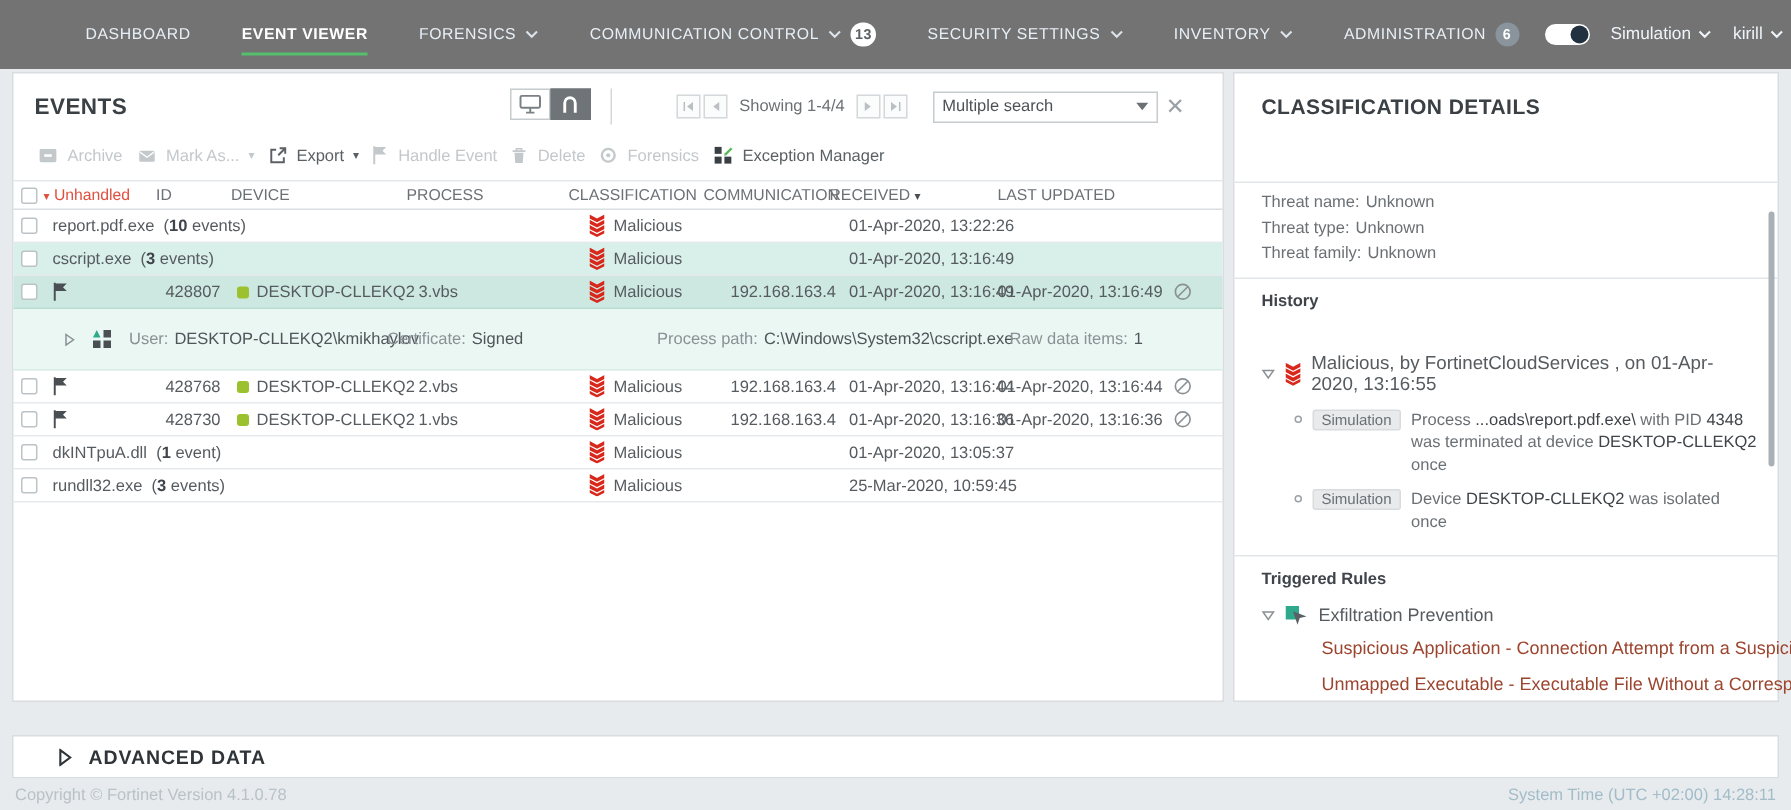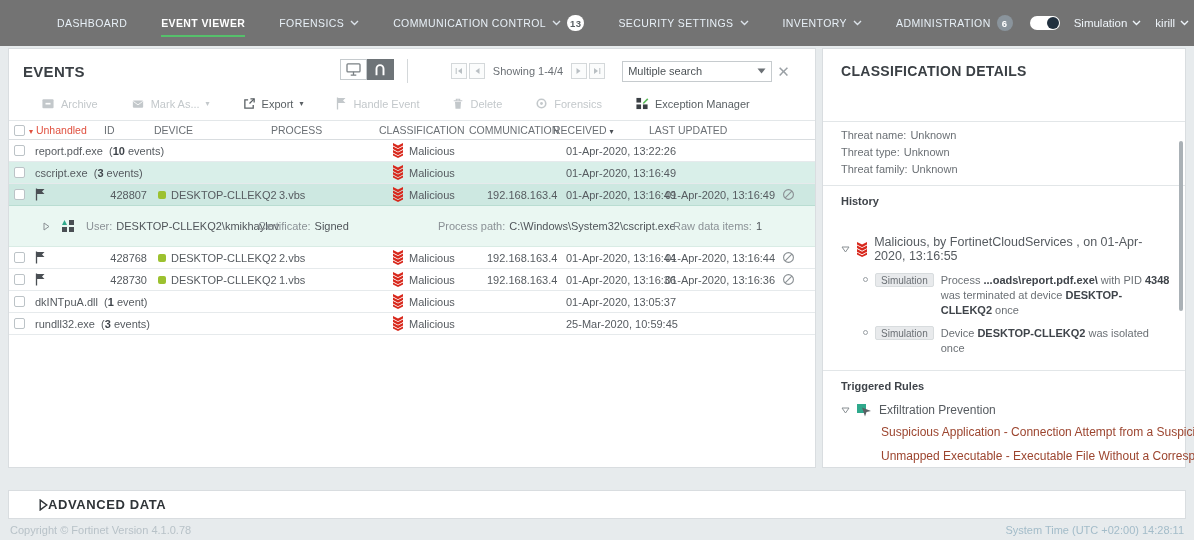--- a/index.html
+++ b/index.html
@@ -37,37 +37,37 @@
   .vbtn.active { background:#6e7478; border-color:#6e7478; }
   .vt-div { width:1px; height:24px; background:#d4d8da; margin-left:13px; }
   .paging { display:flex; align-items:center; margin-left:42px; }
   .pg-btn { width:16px; height:16px; border:1px solid #d4d8da; background:#fbfcfc; color:#b9bfc3; display:flex; align-items:center; justify-content:center; margin:0 1px; cursor:pointer; }
   .pg-text { font-size:11px; color:#6b7075; margin:0 7px; white-space:nowrap; }
   .searchbox { display:flex; align-items:center; width:150px; height:21px; border:1px solid #c6cbce; margin-left:16px; padding:0 5px; font-size:11px; color:#4c5256; cursor:pointer; }
   .searchbox .val { flex:1; }
   .search-clear { font-size:15px; color:#9aa0a5; margin-left:5px; cursor:pointer; line-height:1; }
 
   
-  .toolbar { display:flex; align-items:center; gap:33px; padding:14px 0 10px 32px; }
+  .toolbar { display:flex; align-items:center; gap:9px; padding:14px 0 10px 16px; }
   .tool { display:flex; align-items:center; gap:6px; font-size:11px; cursor:pointer; color:#5a6064; }
   .tool.disabled { color:#c3c8cb; cursor:default; }
   .tool svg { display:block; }
   .tool-chev { font-size:8px; }
 
   
   .thead { display:flex; align-items:center; height:20px; border-top:1px solid #e3e7e9; border-bottom:1px solid #d9dde0; font-size:10.5px; color:#6b7075; }
   .th { white-space:nowrap; cursor:pointer; }
   .th.cb { width:20px; display:flex; justify-content:center; }
   .th.unh { width:75px; color:#e0503f; }
   .th.idc { width:50px; }
   .th.dev { width:117px; }
   .th.prc { width:108px; }
   .th.cls { width:90px; }
   .th.dst { width:84px; }
-  .th.rcv { width:96px; }
+  .th.rcv { width:112px; }
   .tri { font-size:8px; }
 
   .rows { }
   .row { display:grid; grid-template-columns:20px 22px 98px 122px 108px 90px 84px 101px 108px 1fr; align-items:center; height:22px; border-bottom:1px solid #e6eaec; font-size:11px; color:#565b60; cursor:pointer; }
   .row.group.sel { background:#d9efe9; }
   .row.event.sel { background:#cde8e1; border-bottom:1px solid #b9ddd2; }
   .cell.cb { display:flex; justify-content:center; }
   .checkbox { width:11px; height:11px; border:1px solid #bcc3c7; background:#fff; border-radius:2px; display:inline-block; }
   .cell.flagc { display:flex; justify-content:center; }
   .cell.name { grid-column:2 / 6; padding-left:6px; white-space:nowrap; }
@@ -102,27 +102,27 @@
   .threat-line { padding:2.5px 0; }
   .threat-line .tv { margin-left:4px; }
   .sec-head { font-size:11px; font-weight:bold; color:#3f444a; padding:9px 0 6px 0; }
   .hist-entry { display:flex; align-items:center; gap:7px; font-size:12.5px; color:#565b60; padding:4px 0 6px 0;margin-top:18px; }
   .exp-tri { flex:none; display:flex; cursor:pointer; }
   .hist-items { margin-left:22px; }
   .hist-item { display:flex; gap:7px; padding:4px 0; }
   .bullet { width:5px; height:5px; border:1px solid #9aa0a5; border-radius:50%; margin-top:4px; flex:none; }
   .sim-badge { flex:none; background:#e8eaec; border:1px solid #d8dcde; border-radius:2px; color:#6b7075; font-size:10px; padding:0px 5px; height:14px; line-height:13px; }
   .hist-text { font-size:11px; color:#6b7075; line-height:15px; max-width:292px; }
-  .hist-text .b { font-weight:bold; color:#3f444a; }
+  .hist-text .b { font-weight:normal; color:#3f444a; }
   .rule-group { display:flex; align-items:center; gap:7px; font-size:12px; color:#565b60; padding:5px 0 3px 0; }
   .rule-item { display:flex; align-items:center; gap:7px; margin-left:26px; padding:5px 0; font-size:12px; color:#9c452f; white-space:nowrap; cursor:pointer; }
   .cp-scroll { position:absolute; right:2px; top:92px; width:4px; height:170px; background:#aab1b6; border-radius:2px; cursor:pointer; }
 
   
-  .advanced { margin:22px 8px 0 8px; height:29px; background:#fff; border:1px solid #d9dde0; display:flex; align-items:center; padding-left:30px; cursor:pointer; }
+  .advanced { margin:22px 8px 0 8px; height:29px; background:#fff; border:1px solid #d9dde0; display:flex; align-items:center; gap:11px; padding-left:30px; cursor:pointer; }
   .adv-label { font-size:13px; font-weight:bold; color:#2f3438; letter-spacing:.6px; }
   .footer { display:flex; justify-content:space-between; padding:5px 10px 0 10px; font-size:11px; }
   .copyright { color:#b8c2c8; }
   .systime { color:#a3bcc9; }
 </style>
 </head>
 <body>
 
 <div class="app">
 

